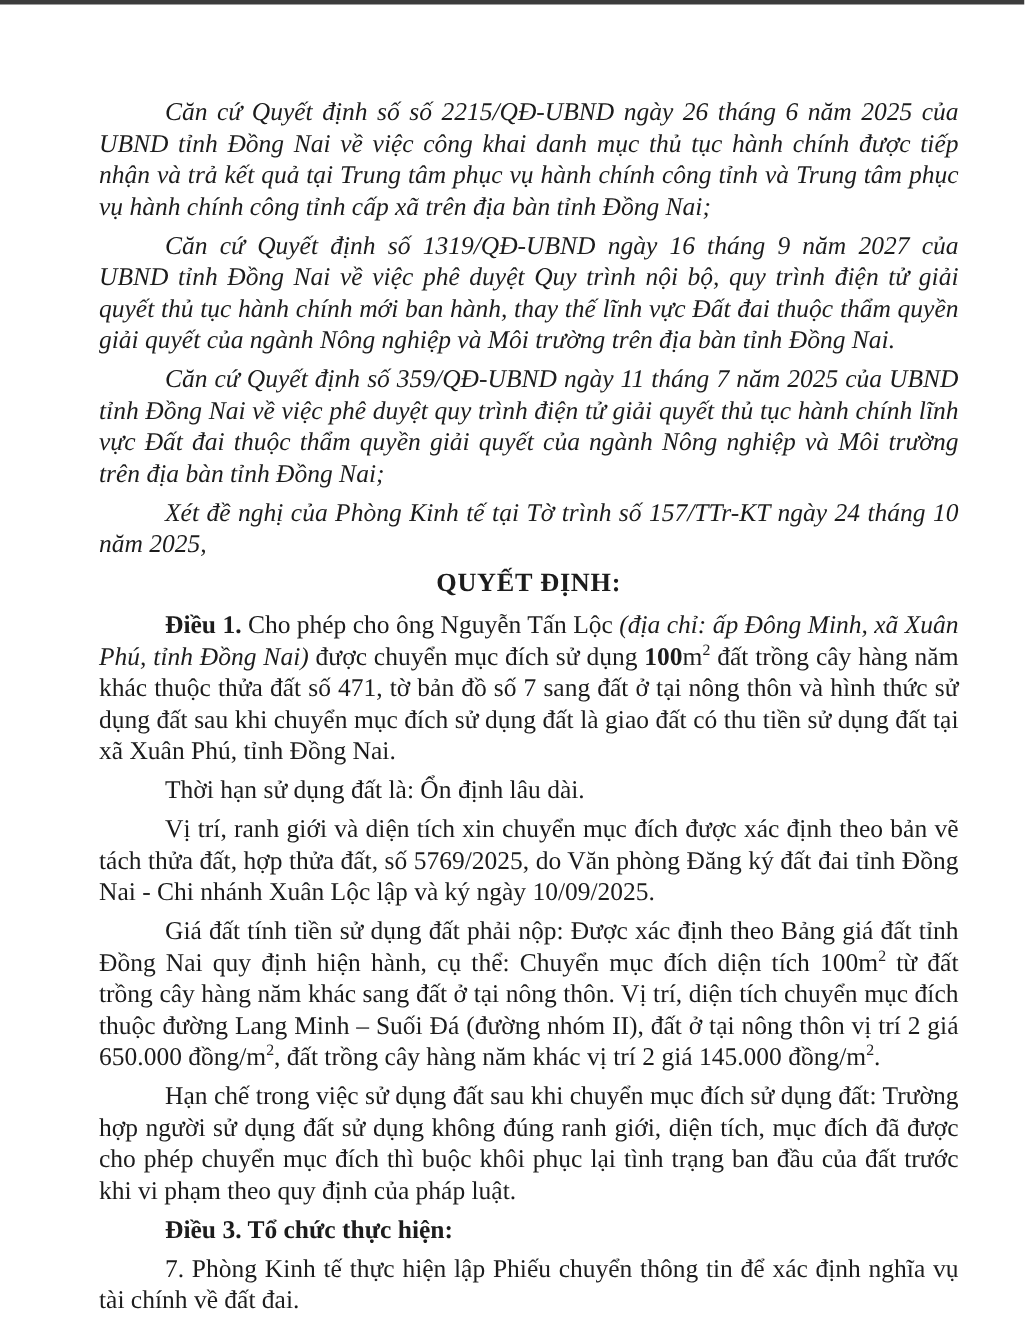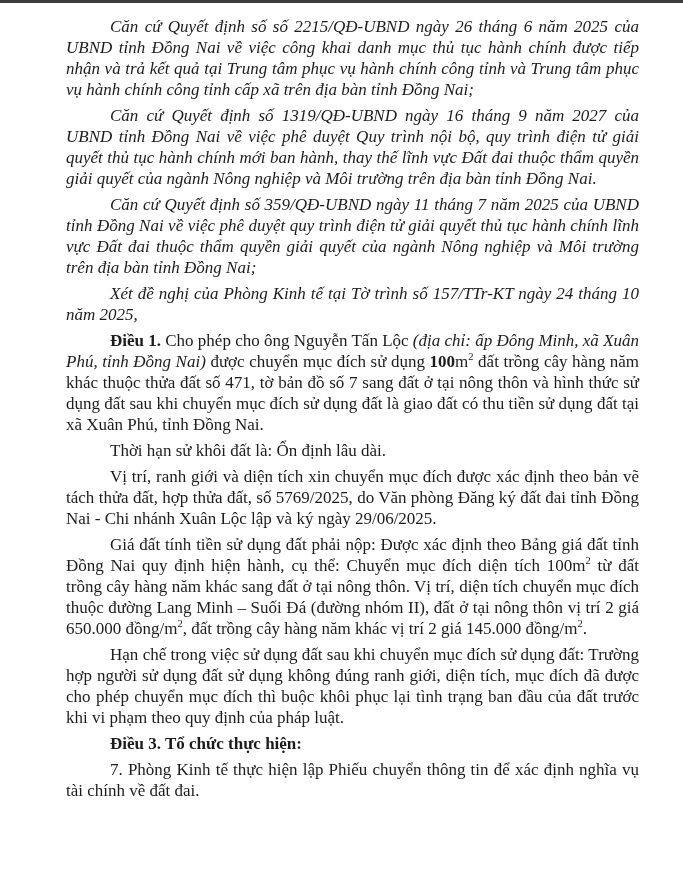--- a/index.html
+++ b/index.html
@@ -16,20 +16,21 @@
   .top-border {
     width: 100%;
     height: 3px;
   }
   .doc {
     font-family: "Liberation Serif", "DejaVu Serif", serif;
     font-size: 17px;
     line-height: 21px;
     text-align: justify;
     padding: 13px 44px 0 66px;
+    margin-top: 48px;
   }
   .doc p {
     margin: 0 0 5px 0;
     text-indent: 44px;
   }
   .doc p.italic {
     font-style: italic;
   }
   .doc h2.center-heading {
     font-size: 17.5px;
@@ -52,26 +53,27 @@
 <div class="doc" style="color: rgb(28, 28, 28);">
 
   <p class="italic"><span>Căn cứ Quyết định số số 2215/QĐ-UBND ngày 26 tháng 6 năm 2025 của UBND tỉnh Đồng Nai về việc công khai danh mục thủ tục hành chính được tiếp nhận và trả kết quả tại Trung tâm phục vụ hành chính công tỉnh và Trung tâm phục vụ hành chính công tỉnh cấp xã trên địa bàn tỉnh Đồng Nai;</span></p>
 
   <p class="italic"><span>Căn cứ Quyết định số 1319/QĐ-UBND ngày 16 tháng 9 năm 2027 của UBND tỉnh Đồng Nai về việc phê duyệt Quy trình nội bộ, quy trình điện tử giải quyết thủ tục hành chính mới ban hành, thay thế lĩnh vực Đất đai thuộc thẩm quyền giải quyết của ngành Nông nghiệp và Môi trường trên địa bàn tỉnh Đồng Nai.</span></p>
 
   <p class="italic"><span>Căn cứ Quyết định số 359/QĐ-UBND ngày 11 tháng 7 năm 2025 của UBND tỉnh Đồng Nai về việc phê duyệt quy trình điện tử giải quyết thủ tục hành chính lĩnh vực Đất đai thuộc thẩm quyền giải quyết của ngành Nông nghiệp và Môi trường trên địa bàn tỉnh Đồng Nai;</span></p>
 
   <p class="italic"><span>Xét đề nghị của Phòng Kinh tế tại Tờ trình số 157/TTr-KT ngày 24 tháng 10 năm 2025,</span></p>
 
+  <h2 class="center-heading">QUYẾT ĐỊNH:</h2>
 
   <p><span style="font-weight: bold;">Điều 1. </span><span>Cho phép cho ông Nguyễn Tấn Lộc </span><span style="font-style: italic;">(địa chỉ: ấp Đông Minh, xã Xuân Phú, tỉnh Đồng Nai)</span><span> được chuyển mục đích sử dụng </span><span style="font-weight: bold;">100</span><span>m</span><sup>2</sup><span> đất trồng cây hàng năm khác thuộc thửa đất số 471, tờ bản đồ số 7 sang đất ở tại nông thôn và hình thức sử dụng đất sau khi chuyển mục đích sử dụng đất là giao đất có thu tiền sử dụng đất tại xã Xuân Phú, tỉnh Đồng Nai.</span></p>
 
-  <p><span>Thời hạn sử khôi đất là: Ổn định lâu dài.</span></p>
+  <p><span>Thời hạn sử dụng đất là: Ổn định lâu dài.</span></p>
 
-  <p><span>Vị trí, ranh giới và diện tích xin chuyển mục đích được xác định theo bản vẽ tách thửa đất, hợp thửa đất, số 5769/2025, do Văn phòng Đăng ký đất đai tỉnh Đồng Nai - Chi nhánh Xuân Lộc lập và ký ngày 29/06/2025.</span></p>
+  <p><span>Vị trí, ranh giới và diện tích xin chuyển mục đích được xác định theo bản vẽ tách thửa đất, hợp thửa đất, số 5769/2025, do Văn phòng Đăng ký đất đai tỉnh Đồng Nai - Chi nhánh Xuân Lộc lập và ký ngày 10/09/2025.</span></p>
 
   <p><span>Giá đất tính tiền sử dụng đất phải nộp: Được xác định theo Bảng giá đất tỉnh Đồng Nai quy định hiện hành, cụ thể: Chuyển mục đích diện tích 100m</span><sup>2</sup><span> từ đất trồng cây hàng năm khác sang đất ở tại nông thôn. Vị trí, diện tích chuyển mục đích thuộc đường Lang Minh – Suối Đá (đường nhóm II), đất ở tại nông thôn vị trí 2 giá 650.000 đồng/m</span><sup>2</sup><span>, đất trồng cây hàng năm khác vị trí 2 giá 145.000 đồng/m</span><sup>2</sup><span>.</span></p>
 
   <p><span>Hạn chế trong việc sử dụng đất sau khi chuyển mục đích sử dụng đất: Trường hợp người sử dụng đất sử dụng không đúng ranh giới, diện tích, mục đích đã được cho phép chuyển mục đích thì buộc khôi phục lại tình trạng ban đầu của đất trước khi vi phạm theo quy định của pháp luật.</span></p>
 
   <p><span style="font-weight: bold;">Điều 3. Tổ chức thực hiện:</span></p>
 
 
   <p><span>7. Phòng Kinh tế thực hiện lập Phiếu chuyển thông tin để xác định nghĩa vụ tài chính về đất đai.</span></p>
 

